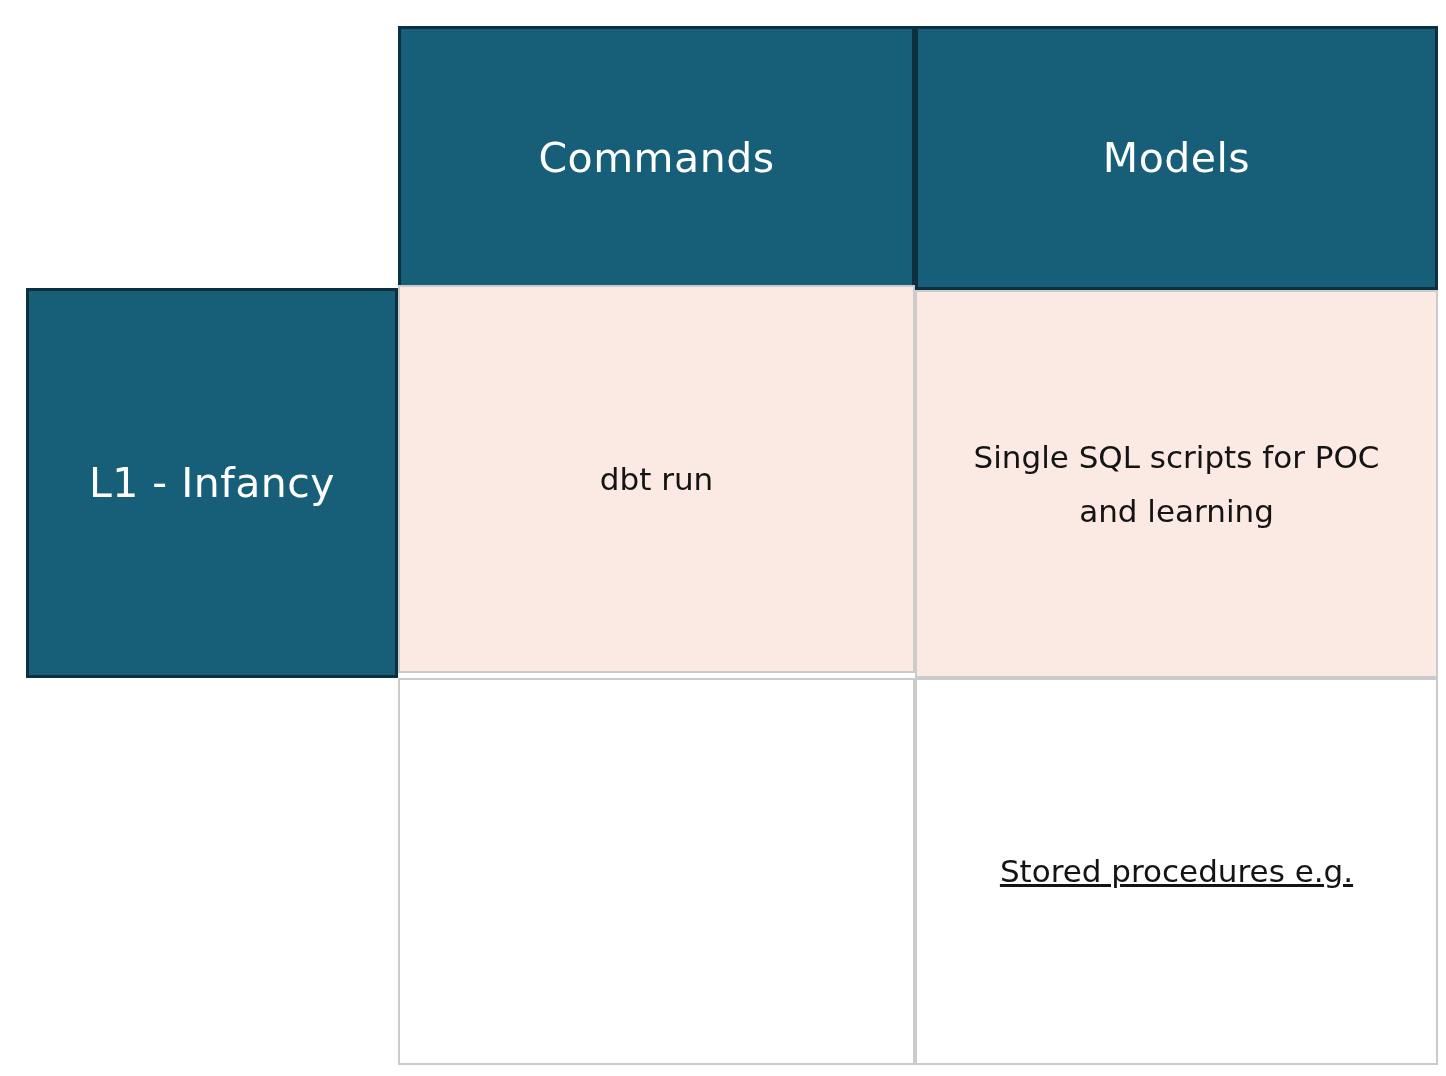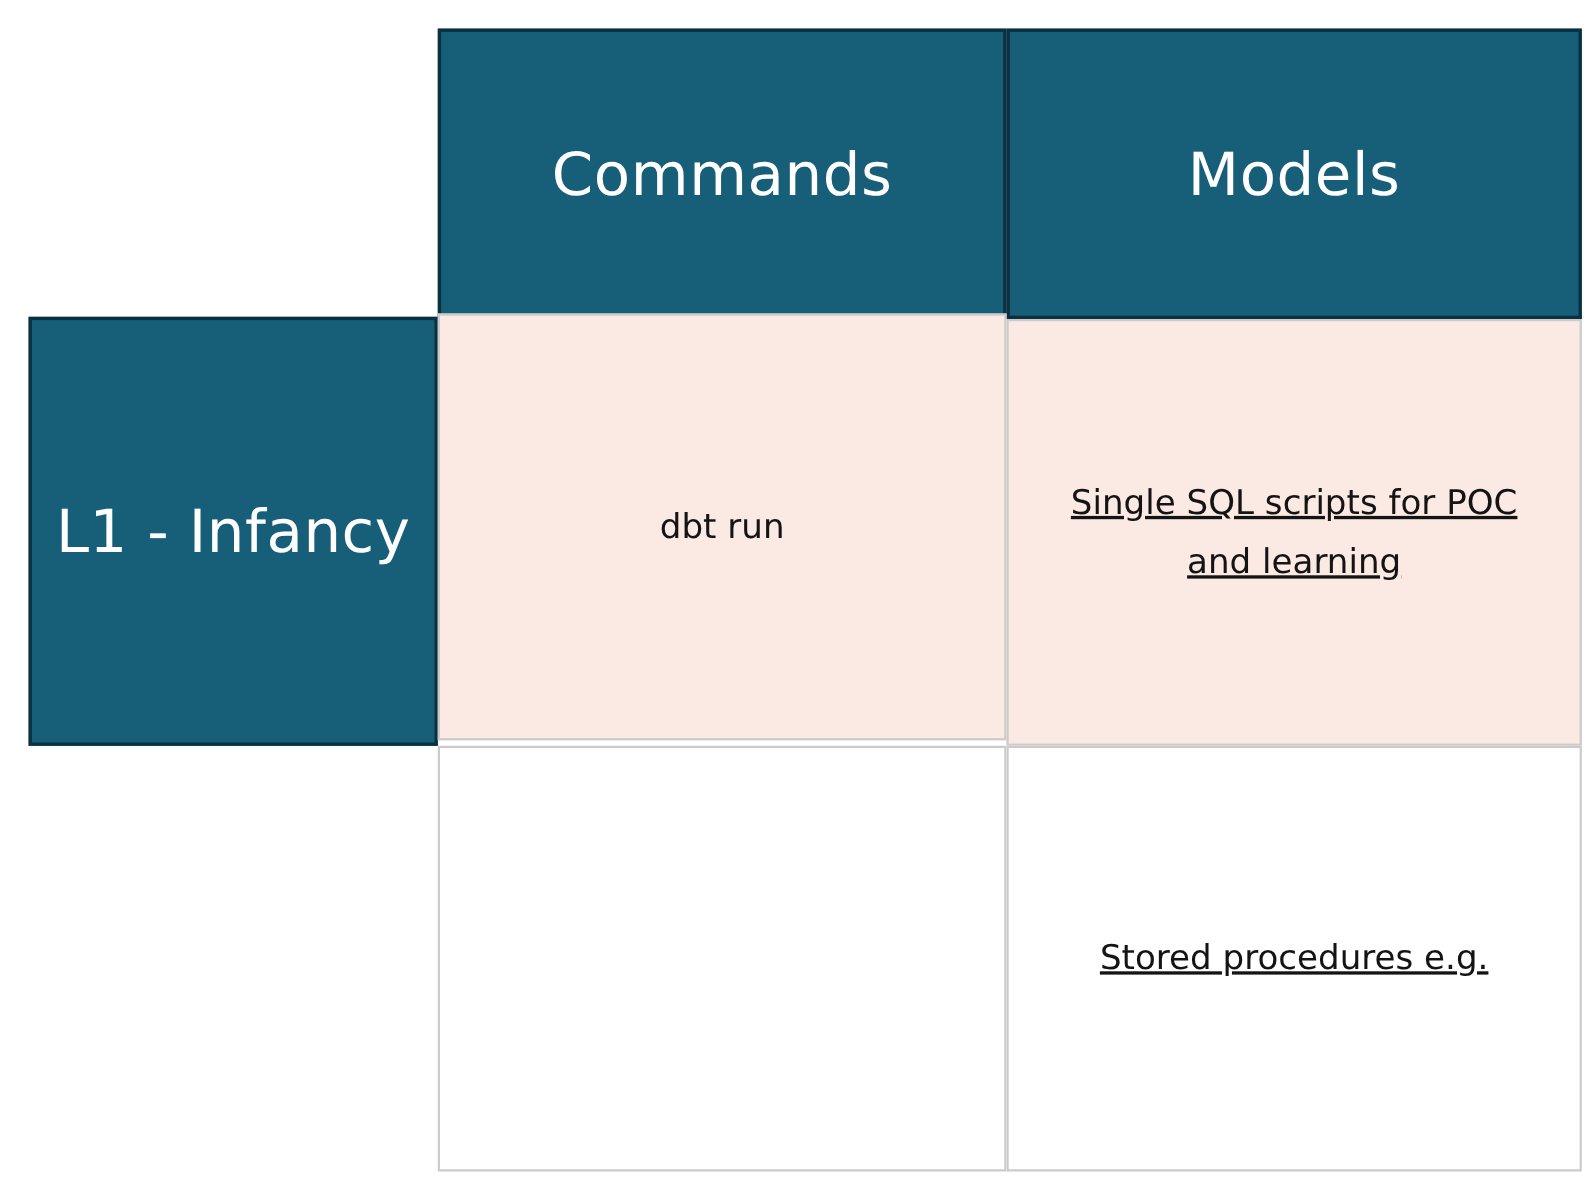--- a/index.html
+++ b/index.html
@@ -27,40 +27,40 @@
     position: absolute;
     display: flex;
     align-items: center;
     justify-content: center;
     text-align: center;
   }
   .teal-cell {
     background: var(--header-bg);
     border: 3px solid var(--header-border);
     color: var(--header-text);
-    font-size: 54px;
+    font-size: 41px;
     letter-spacing: 0.5px;
   }
   .data-cell {
     border: 2px solid var(--grid-line);
     color: var(--cell-text);
     font-size: 31px;
     line-height: 1.75;
   }
   .data-cell.highlight { background: var(--highlight-bg); }
   .data-cell.plain { background: var(--cell-bg); text-decoration: underline; }
 
   
   .corner-spacer     { left: 0;     top: 0;    width: 398px;  height: 290px; background: var(--page-bg); }
   .hdr-commands      { left: 398px; top: 26px;  width: 517px; height: 264px; }
   .hdr-models        { left: 915px; top: 26px;  width: 523px; height: 264px; }
   .row-l1            { left: 26px;  top: 288px; width: 372px; height: 390px; }
   .row-l0            { left: 26px;  top: 678px; width: 372px; height: 387px; }
   .cell-l1-commands  { left: 398px; top: 285px; width: 517px; height: 388px; }
-  .cell-l1-models    { left: 915px; top: 290px; width: 523px; height: 388px; text-decoration: underline; }
+  .cell-l1-models    { left: 915px; top: 290px; width: 523px; height: 388px; }
   .cell-l0-commands  { left: 398px; top: 678px; width: 517px; height: 387px; }
   .cell-l0-models    { left: 915px; top: 678px; width: 523px; height: 387px; }
 
   .wrap-narrow { max-width: 460px; }
 </style>
 </head>
 <body>
 
 <div class="matrix">
 

